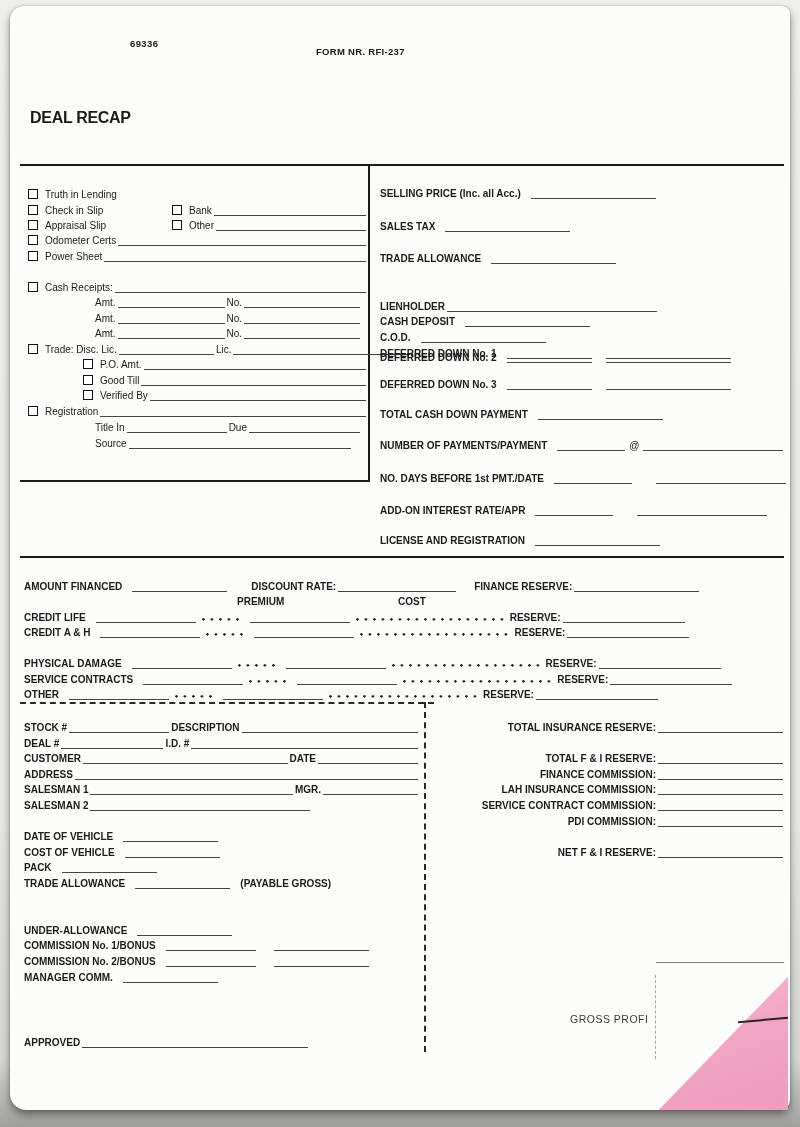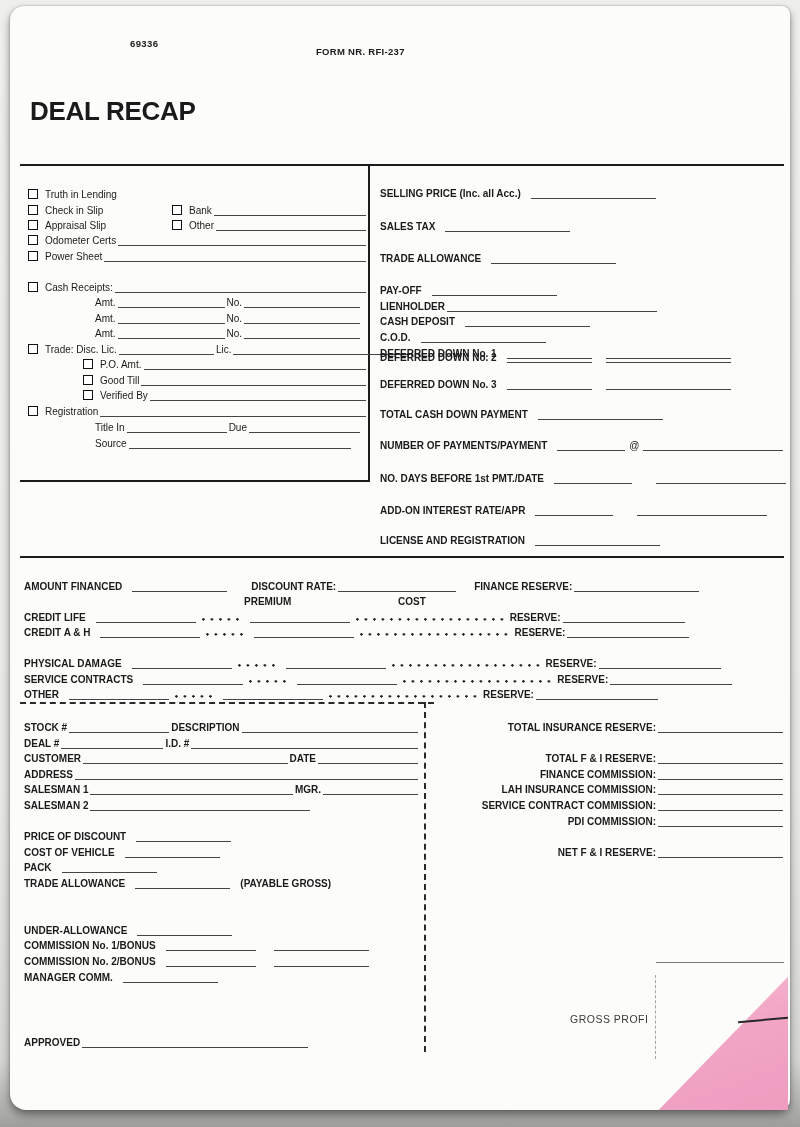--- a/index.html
+++ b/index.html
@@ -23,21 +23,21 @@
     background-size:8.5px 3px;background-repeat:repeat-x}
   .gap{flex:none}
   .cb{flex:none;width:10px;height:10px;border:1.6px solid #111;margin:0 7px 1px 0;background:#fff}
   .rule{position:absolute;z-index:3;background:#1c1c1c}
   .dashedh{position:absolute;z-index:3;border-top:2px dashed #2a2a2a}
   .dashedv{position:absolute;z-index:3;border-left:2px dashed #2a2a2a}
   .rrow{position:absolute;z-index:3;display:flex;align-items:flex-end;justify-content:flex-end;height:13px;
     white-space:nowrap;font-size:10px;font-weight:700;color:var(--ink)}
   #serial{left:130px;top:36px;font-size:9.5px;letter-spacing:.4px}
   #formnr{left:316px;top:44px;font-size:9.5px;letter-spacing:.3px}
-  #title{left:30px;top:101px;height:26px;font-size:26px;font-weight:700;letter-spacing:-.3px}
+  #title{left:30px;top:101px;height:26px;font-size:16px;font-weight:700;letter-spacing:-.3px}
   #pink-corner{position:absolute;z-index:2;left:656px;top:974px;width:132px;height:136px;
     clip-path:polygon(2% 100%,100% 2%,100% 100%);
     background:linear-gradient(160deg,#f7bdd5 0%,var(--pink-sheet) 45%,#ee9cbf 100%)}
   #pink-line{position:absolute;z-index:4;left:738px;top:1019px;width:50px;height:2px;background:#272727;
     transform:rotate(-5deg)}
   #gp-line{position:absolute;z-index:3;left:656px;top:962px;width:128px;height:1px;background:#7a7a7a}
   #gp-dash{position:absolute;z-index:3;left:655px;top:975px;height:84px;border-left:1px dashed #a4a4a2}
   #gross-profit{left:570px;top:1012px;font-size:10.5px;font-weight:400;color:#3a3a3a;letter-spacing:.5px}
 </style>
 </head>
@@ -158,25 +158,20 @@
   <div class="row" style="left:380px;top:219px;width:405px">
     <span class="lb">SALES TAX</span>
     <span class="dt fill"></span>
     <span class="ln" style="width:125px"></span>
   </div>
   <div class="row" style="left:380px;top:251px;width:405px">
     <span class="lb">TRADE ALLOWANCE</span>
     <span class="dt fill"></span>
     <span class="ln" style="width:125px"></span>
   </div>
-  <div class="row" style="left:380px;top:283px;width:405px">
-    <span class="lb">PAY-OFF</span>
-    <span class="dt fill"></span>
-    <span class="ln" style="width:125px"></span>
-  </div>
   <div class="row" style="left:380px;top:299px;width:405px">
     <span class="lb">LIENHOLDER</span>
     <span class="ln fill" style="margin-right:128px"></span>
   </div>
   <div class="row" style="left:380px;top:314px;width:405px">
     <span class="lb">CASH DEPOSIT</span>
     <span class="dt fill"></span>
     <span class="ln" style="width:125px"></span>
   </div>
   <div class="row" style="left:380px;top:330px;width:405px">
@@ -241,21 +236,21 @@
     <span class="lb">AMOUNT FINANCED</span>
     <span class="dt fill"></span>
     <span class="ln" style="width:95px"></span>
     <span class="gap" style="width:22px"></span>
     <span class="lb">DISCOUNT RATE:</span>
     <span class="ln" style="width:118px"></span>
     <span class="gap" style="width:16px"></span>
     <span class="lb">FINANCE RESERVE:</span>
     <span class="ln" style="width:125px"></span>
   </div>
-  <div class="row" style="left:244px;top:594px">
+  <div class="row" style="left:237px;top:594px">
     <span class="lb">PREMIUM</span>
   </div>
   <div class="row" style="left:398px;top:594px">
     <span class="lb">COST</span>
   </div>
   <div class="row" style="left:24px;top:610px;width:761px">
     <span class="lb">CREDIT LIFE</span>
     <span class="dt fill"></span>
     <span class="ln" style="width:100px"></span>
     <span class="dt" style="width:42px"></span>
@@ -332,21 +327,21 @@
     <span class="ln fill"></span>
     <span class="lb">MGR.</span>
     <span class="ln" style="width:95px"></span>
   </div>
   <div class="row" style="left:24px;top:798px;width:396px">
     <span class="lb">SALESMAN 2</span>
     <span class="ln fill" style="margin-right:110px"></span>
   </div>
 
   <div class="row" style="left:24px;top:829px;width:281px">
-    <span class="lb">PRICE OF DISCOUNT</span>
+    <span class="lb">DATE OF VEHICLE</span>
     <span class="dt fill"></span>
     <span class="ln" style="width:95px"></span>
   </div>
   <div class="row" style="left:24px;top:845px;width:281px">
     <span class="lb">COST OF VEHICLE</span>
     <span class="dt fill"></span>
     <span class="ln" style="width:95px"></span>
   </div>
   <div class="row" style="left:24px;top:860px;width:281px">
     <span class="lb">PACK</span>

